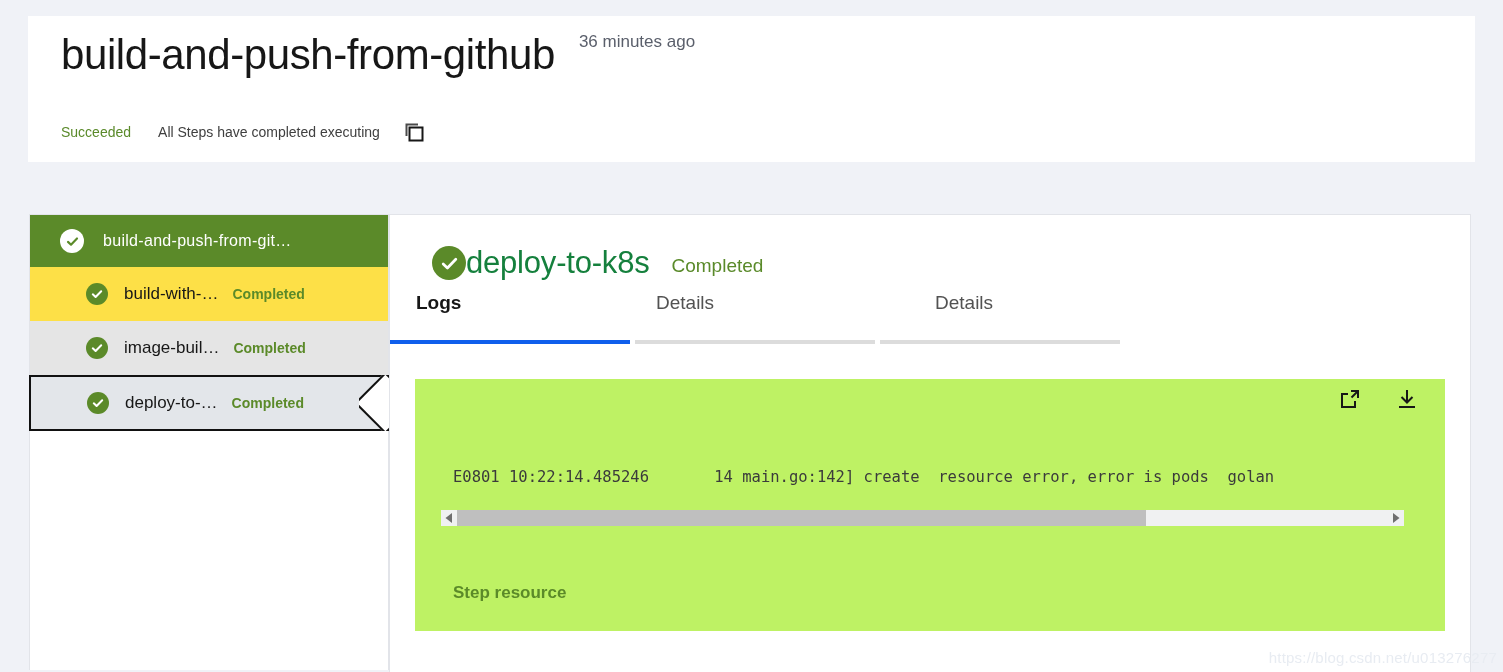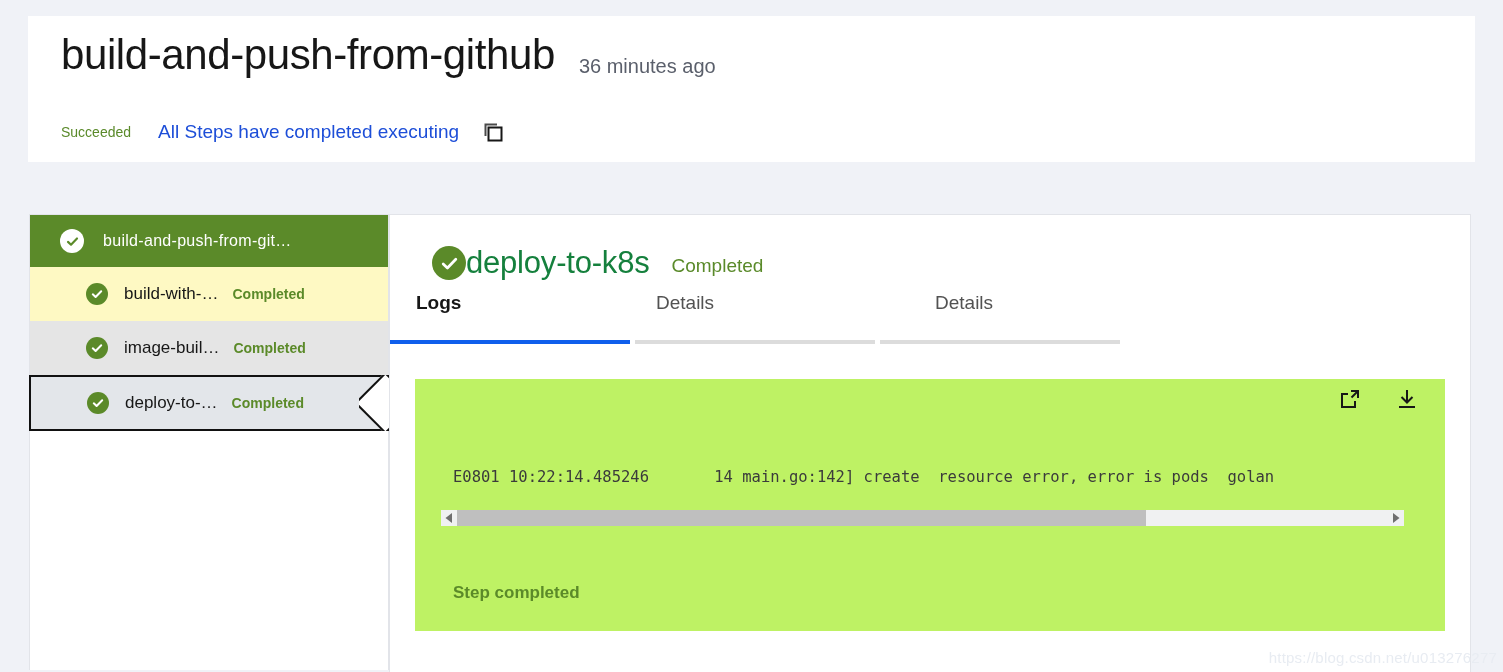--- a/index.html
+++ b/index.html
@@ -23,52 +23,52 @@
     width: 1447px;
     height: 146px;
     background: #ffffff;
     box-sizing: border-box;
   }
   .header-title-row {
     position: absolute;
     left: 33px;
     top: 16px;
     display: flex;
-    align-items: flex-end;
+    align-items: flex-start;
   }
   .pipeline-title {
     font-size: 42px;
     font-weight: 400;
     color: #171717;
     letter-spacing: -0.4px;
     line-height: 1.1;
     white-space: nowrap;
   }
   .pipeline-time {
     margin-left: 24px;
-    font-size: 20px;
+    font-size: 17px;
     color: #5a5f6b;
     white-space: nowrap;
   }
   .header-status-row {
     position: absolute;
     left: 33px;
     top: 105px;
     display: flex;
     align-items: center;
   }
   .status-word {
     font-size: 14px;
     color: #5a8a2a;
     white-space: nowrap;
   }
   .status-desc {
     margin-left: 27px;
-    font-size: 19px;
-    color: #1d4ed8;
+    font-size: 14px;
+    color: #404040;
     white-space: nowrap;
   }
   .copy-icon {
     margin-left: 23px;
     display: inline-flex;
     align-items: center;
     cursor: pointer;
   }
 
   
@@ -123,21 +123,21 @@
   .task-row {
     height: 54px;
     display: flex;
     align-items: center;
     padding-left: 56px;
     box-sizing: border-box;
     position: relative;
     cursor: pointer;
     background: #e5e5e5;
   }
-  .task-row.shaded { background: #fef9c3; }
+  .task-row.shaded { background: #fde047; }
   .task-row .t-label {
     margin-left: 16px;
     font-size: 17px;
     color: #171717;
     white-space: nowrap;
   }
   .task-row .t-status {
     margin-left: 14px;
     font-size: 14px;
     font-weight: bold;
@@ -452,18 +452,18 @@
       <span class="sb-track">
         <span class="sb-thumb"></span>
       </span>
       <span class="sb-arrow">
         <svg width="10" height="12" viewBox="0 0 10 12">
             <polygon points="2,1 2,11 8.5,6" fill="#6f6f6f"></polygon>
           </svg>
       </span>
     </div>
 
-    <div class="step-completed">Step completed</div>
+    <div class="step-completed">Step resource</div>
   </div>
 
 </div>
 
 <div class="watermark">https://blog.csdn.net/u013276277</div>
 
 </body></html>

